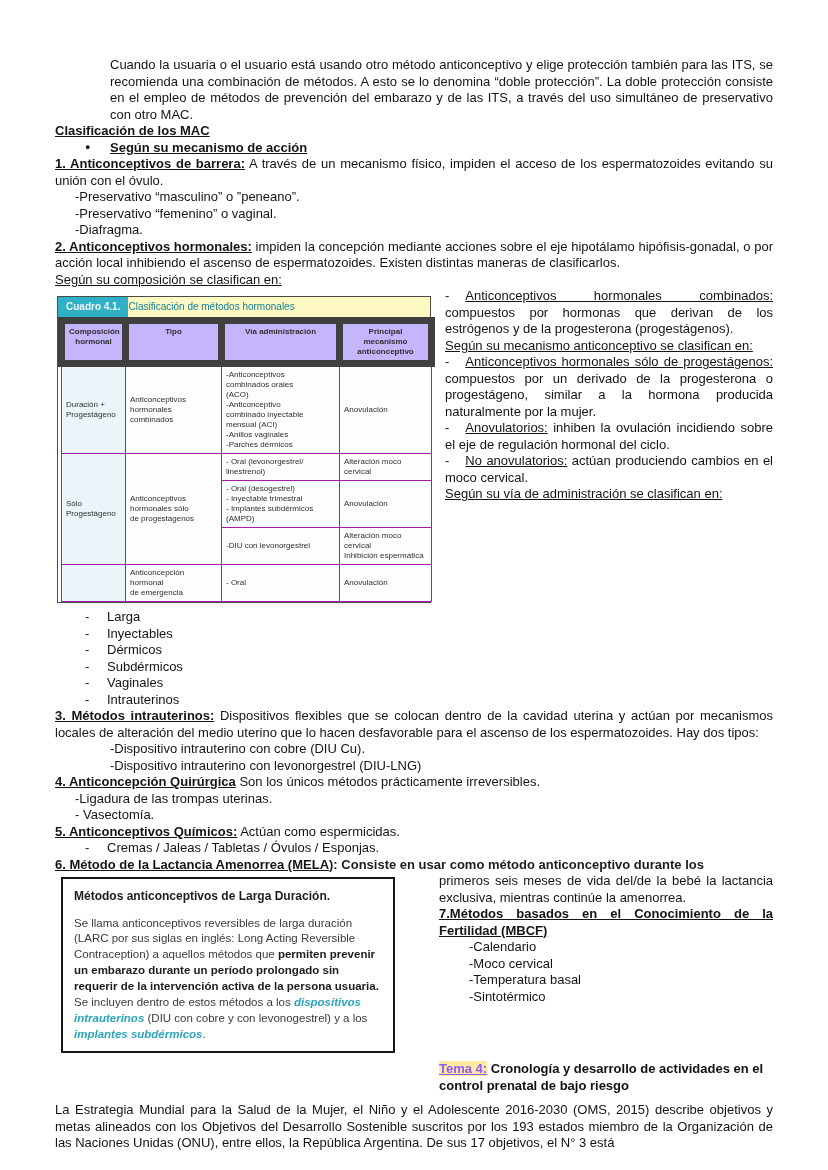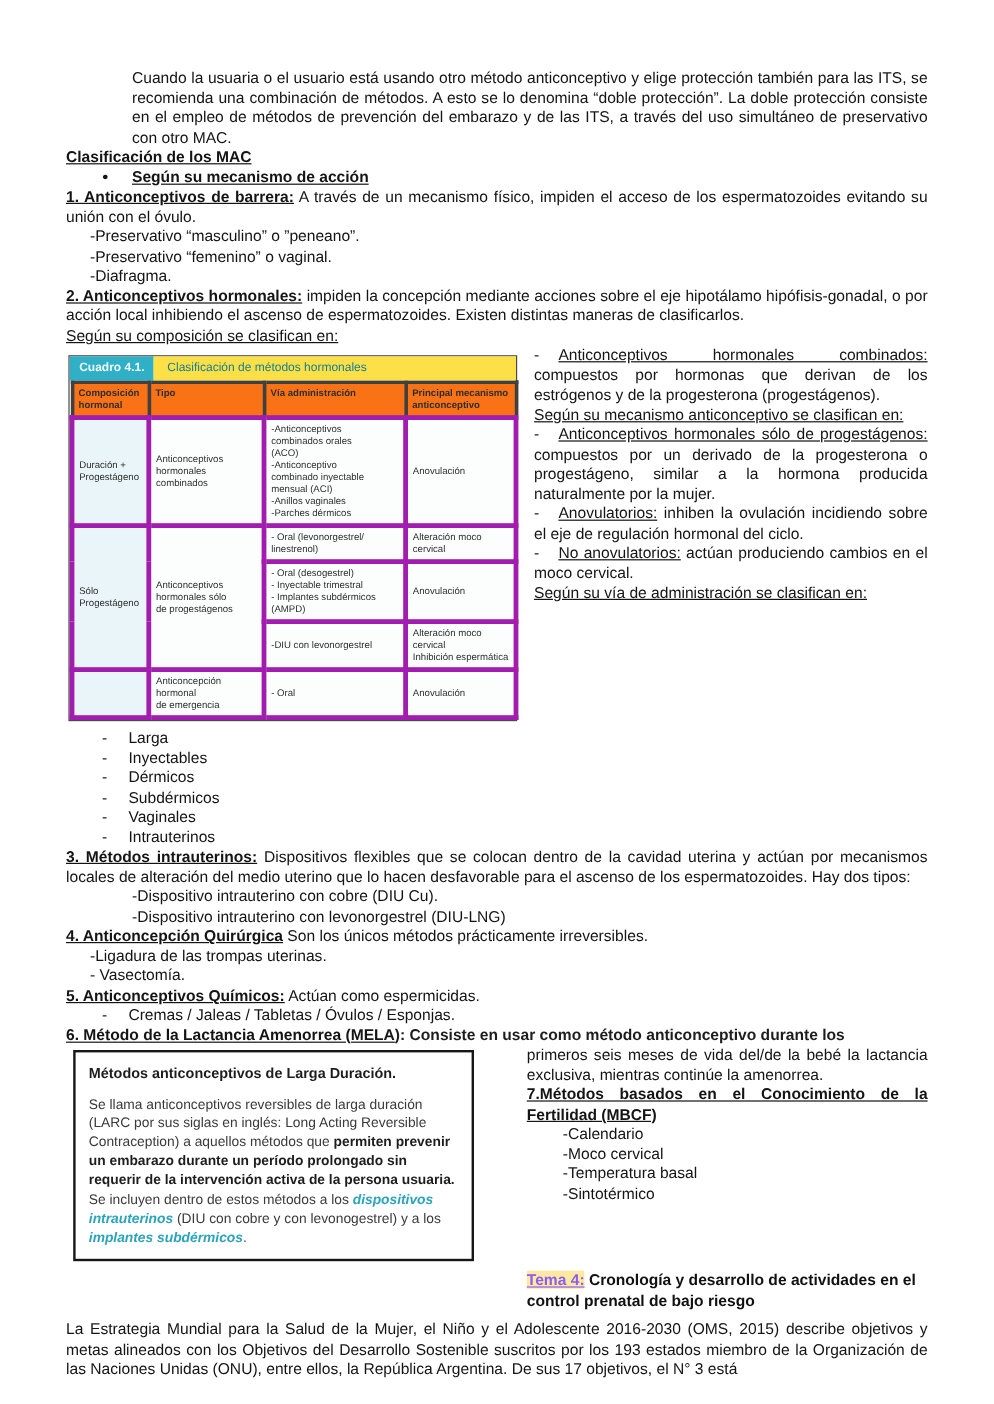--- a/index.html
+++ b/index.html
@@ -17,24 +17,24 @@
   .sub55{margin-left:55px;}
   .bullet-line{margin-left:30px;}
   .bullet-glyph{display:inline-block;width:25px;font-size:9px;vertical-align:2px;}
   .dash{display:inline-block;width:22px;}
   .dash2{margin-right:16px;}
 
   
   .table-fig{float:left;width:372px;margin:8px 14px 4px 2px;border:1px solid #4a4a4a;background:#fff;}
   .cuadro-bar{display:flex;font-size:10px;line-height:1.2;}
   .cuadro-label{background:#2fb0c6;color:#f2fbfd;padding:4px 8px;font-weight:bold;white-space:nowrap;}
-  .cuadro-title{background:#fde047;color:#137d97;padding:4px 11px;flex:1;}
+  .cuadro-title{background:#fef9c3;color:#137d97;padding:4px 0;flex:1;}
   .cuadro-table{width:100%;border-collapse:collapse;font-size:8px;line-height:1.25;color:#2e2e2e;table-layout:fixed;}
-  .cuadro-table th{background:#f97316;font-weight:bold;text-align:left;padding:3px 4px;border:3px solid #404040;vertical-align:top;}
-  .cuadro-table td{border:4px solid #a21caf;padding:3px 4px;vertical-align:middle;white-space:pre-line;background:#fcfefe;}
+  .cuadro-table th{background:#c4b5fd;font-weight:bold;text-align:center;padding:3px 4px;border:7px solid #404040;vertical-align:top;}
+  .cuadro-table td{border:1px solid #a21caf;padding:3px 4px;vertical-align:middle;white-space:pre-line;background:#fcfefe;}
   .cuadro-table td.colA{background:#e9f5f8;}
 
   
   .rc1{margin-left:388px;text-align:justify;}
   .rc2{margin-left:384px;text-align:justify;}
   .vias{clear:left;margin-left:30px;padding-top:2px;}
 
   
   .larc-box{float:left;width:334px;margin:4px 12px 4px 6px;border:2px solid #161616;padding:9px 11px;
             font-size:11.5px;line-height:1.38;color:#3a3a3a;box-sizing:border-box;}

